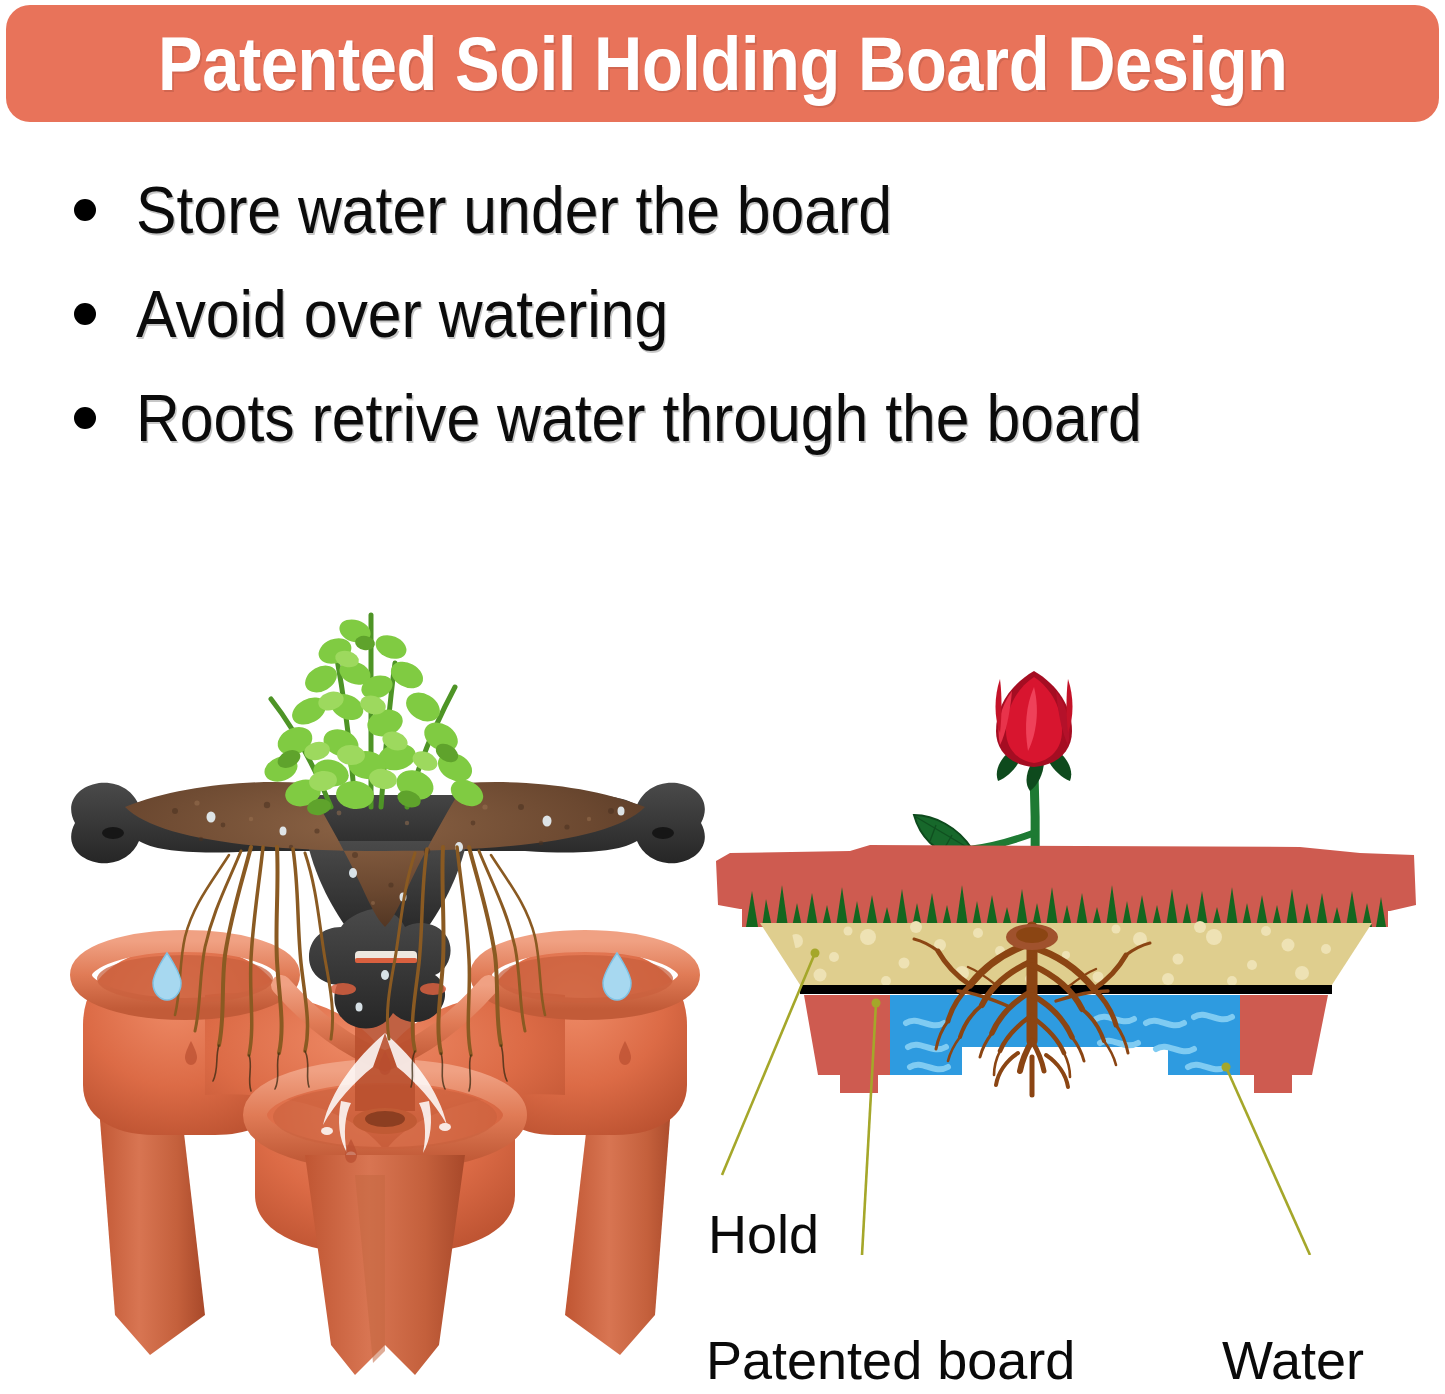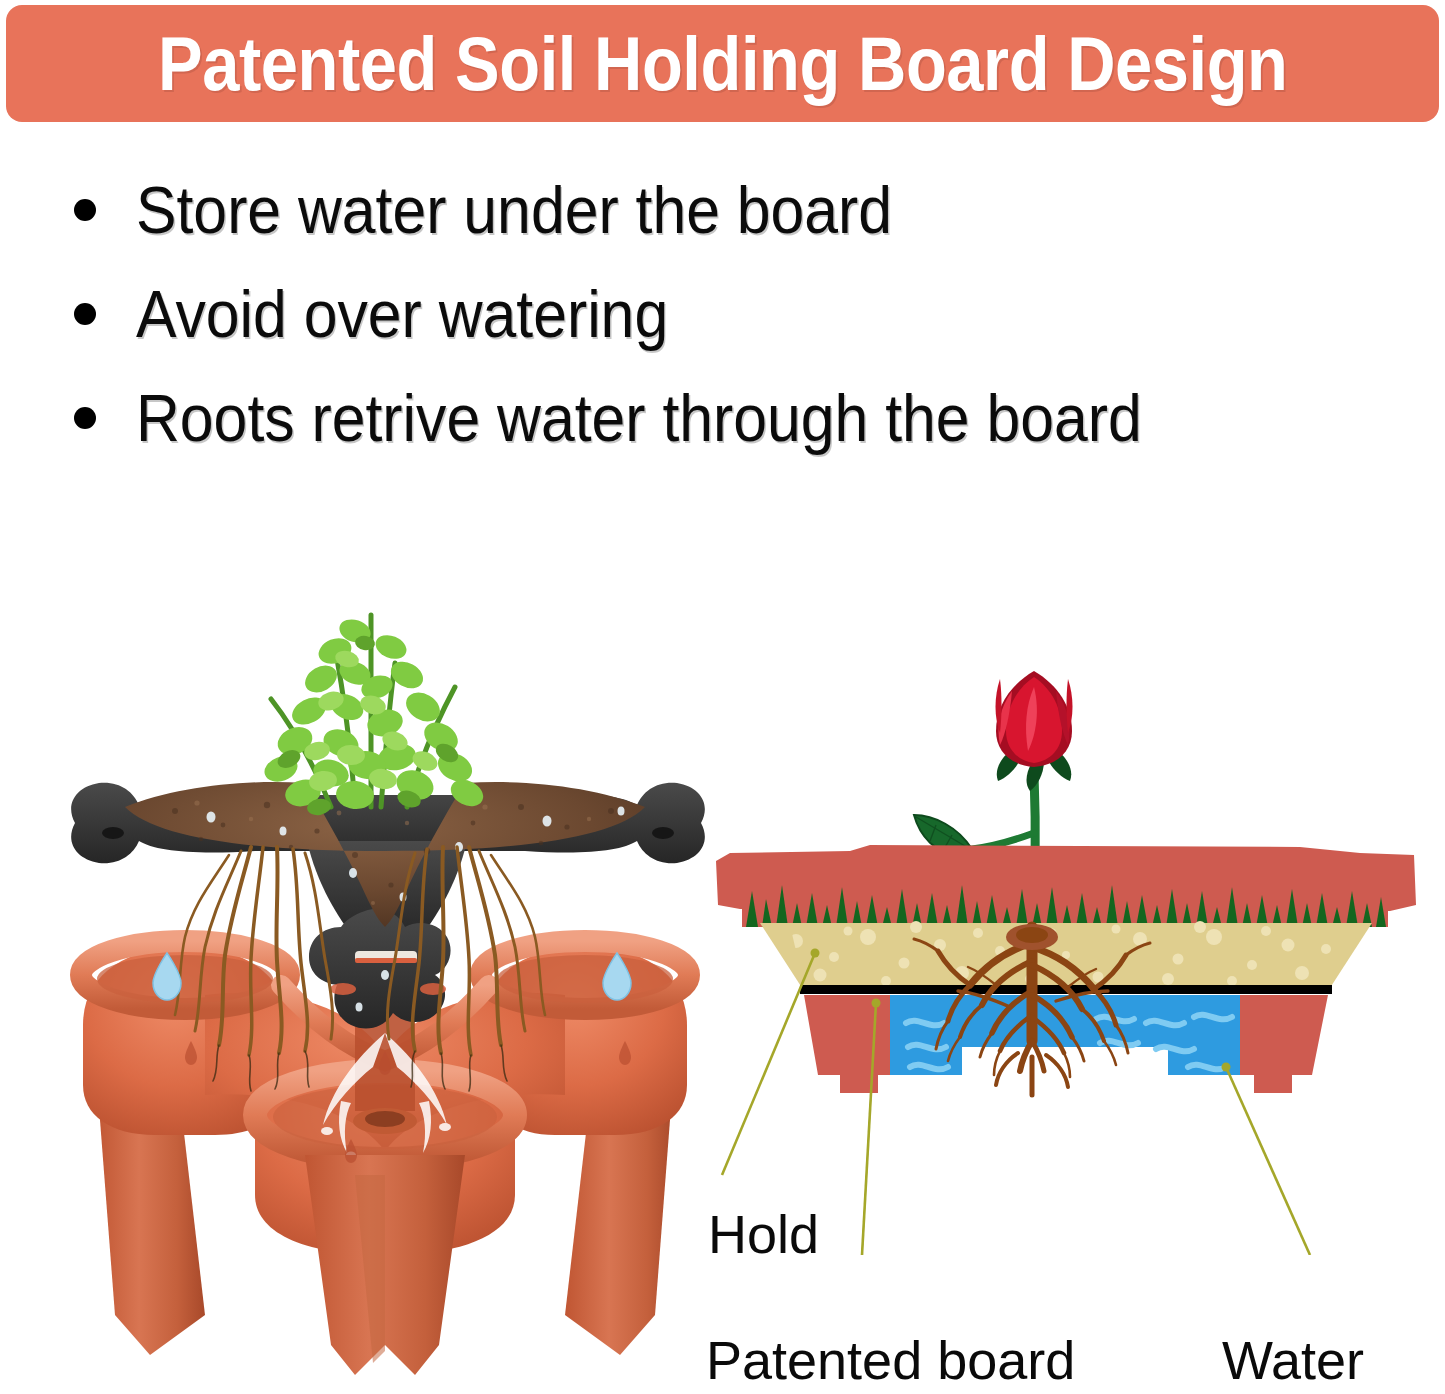--- a/index.html
+++ b/index.html
@@ -17,21 +17,21 @@
   }
 
   
   #header-banner {
     position: absolute;
     left: 6px;
     top: 5px;
     width: 1433px;
     height: 117px;
     background: #E8735A;
-    border-radius: 16px;
+    border-radius: 24px;
     display: flex;
     align-items: center;
     justify-content: center;
     box-sizing: border-box;
   }
   #header-title {
     color: #ffffff;
     font-family: "Liberation Sans Narrow", "Liberation Sans", sans-serif;
     font-weight: bold;
     font-size: 76px;

